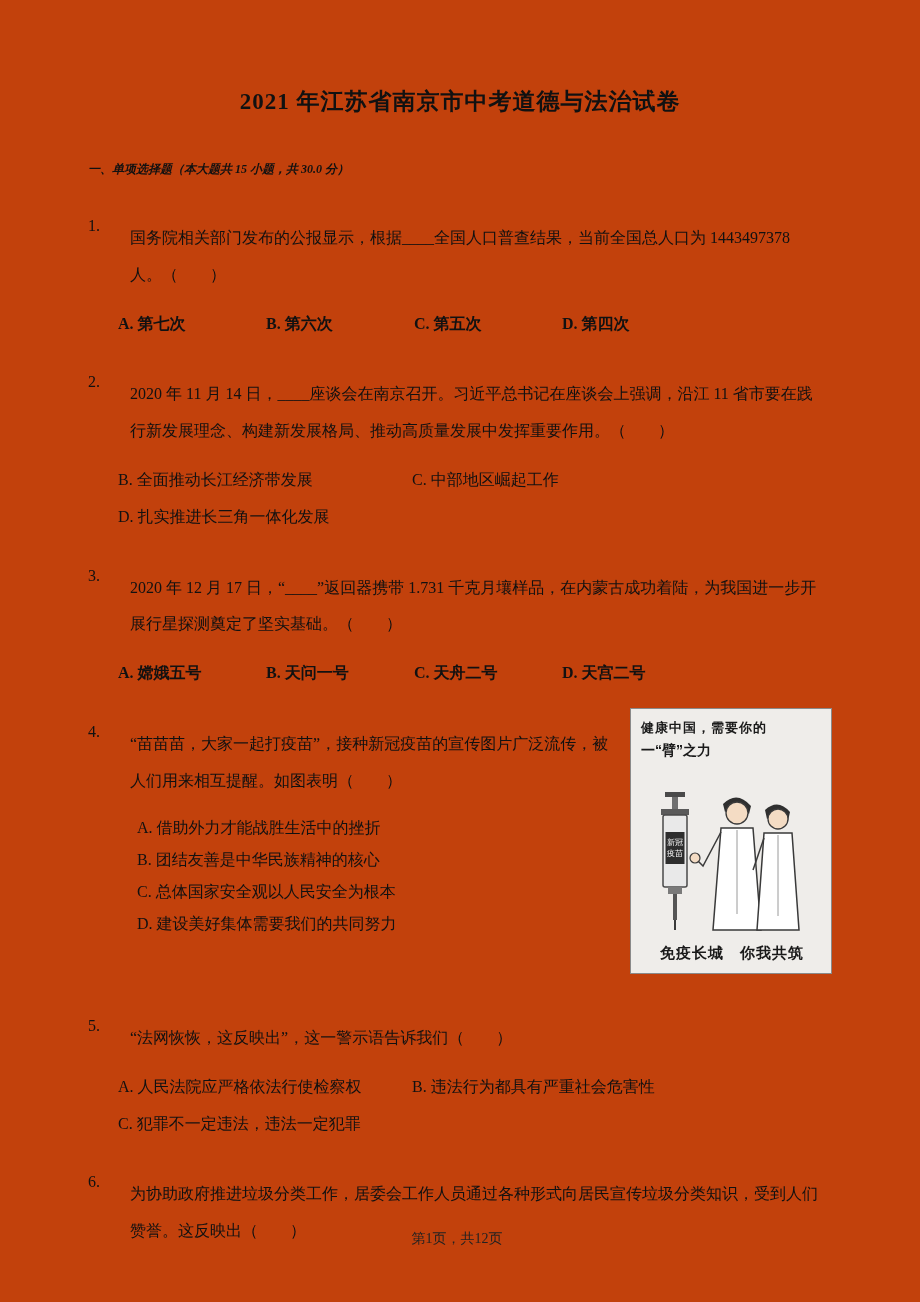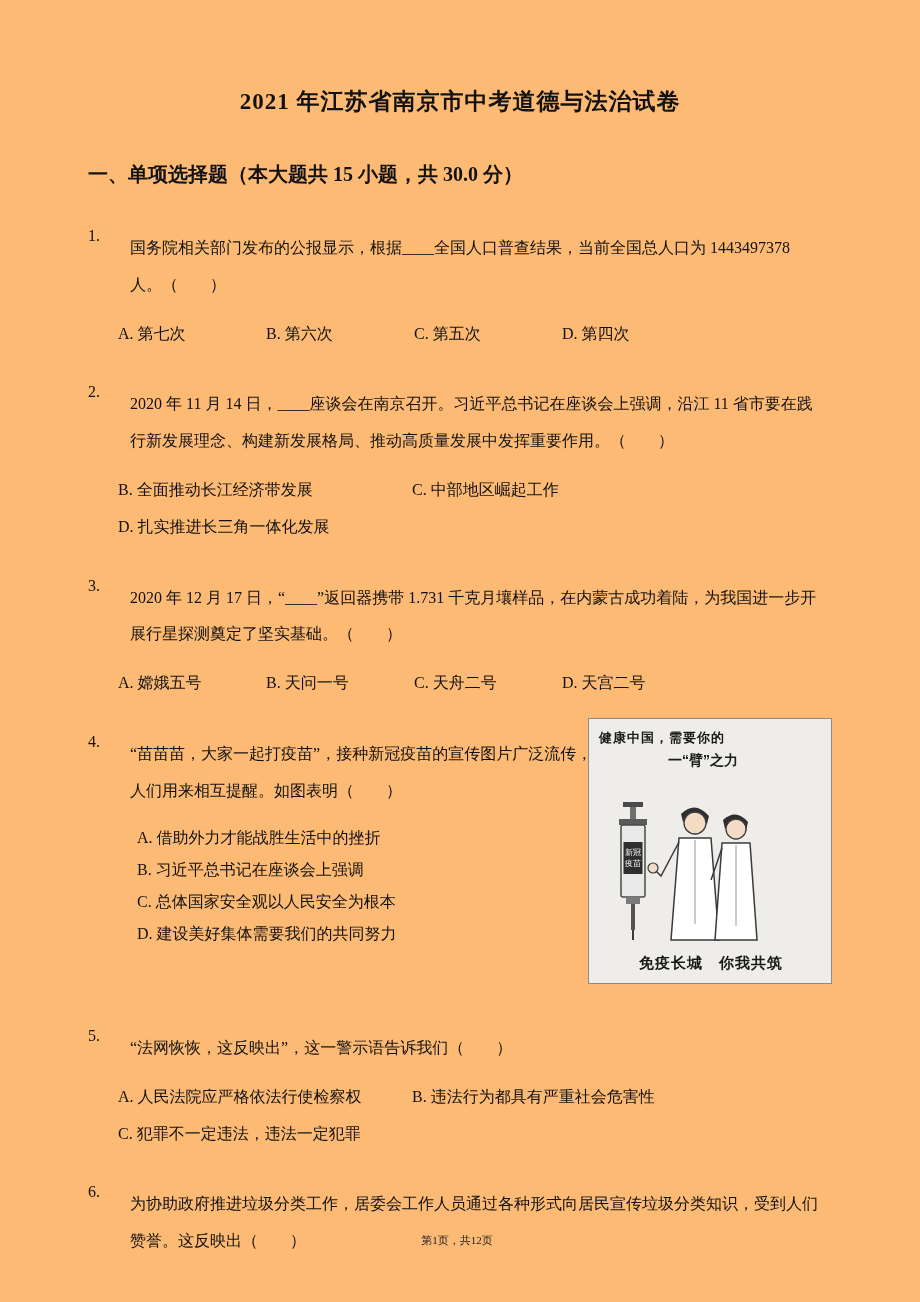--- a/index.html
+++ b/index.html
@@ -1,73 +1,74 @@
 <!DOCTYPE html>
 <html><head>
 <meta charset="utf-8">
 <style>
   * { box-sizing: border-box; }
   html, body { margin: 0; padding: 0; background: #ffffff; }
   .page {
     position: relative;
     width: 920px;
     height: 1302px;
-    background: #fdba74;
+    background: #c2410c;
     color: #111111;
     font-family: "Liberation Serif", "DejaVu Serif", serif;
     overflow: hidden;
   }
   .content { padding: 68px 88px 0 88px; }
   .title {
     text-align: center;
     font-size: 23px;
     font-weight: 700;
     margin: 18px 0 44px 0;
     letter-spacing: 1px;
   }
   .section-header {
-    font-size: 20px;
+    font-size: 12px;
     font-weight: 700;
     margin: 0 0 30px 0;
+    font-style: italic;
   }
   .question { display: flex; font-size: 16px; margin-bottom: 22px; }
   .qnum { flex: 0 0 30px; line-height: 2.3; }
   .qbody { flex: 1; line-height: 2.3; position: relative; }
   .qtext { margin: 12px; }
   .qtext-narrow { max-width: 486px; }
   .options-row { display: flex; }
-  .options-row .option { flex: 0 0 148px; white-space: nowrap; }
+  .options-row .option { flex: 0 0 148px; white-space: nowrap; font-weight: bold; }
   .options-grid { display: grid; grid-template-columns: 294px 1fr; }
   .options-stack { margin-top: 6px; }
   .options-stack .option { display: block; line-height: 2.0; margin-left: 19px; }
   .q4-body { min-height: 272px; }
   
   .poster {
     position: absolute;
     top: -6px;
     right: 0;
-    width: 244px;
+    width: 202px;
     height: 266px;
     border: 1px solid #8a8a8a;
     background: #efedea;
     padding: 10px 8px 10px 10px;
     font-family: "Liberation Sans", "DejaVu Sans", sans-serif;
     display: flex;
     flex-direction: column;
     line-height: 1.4;
   }
   .poster-line1 { font-size: 13px; font-weight: 700; letter-spacing: 1px; color: #1a1a1a; }
-  .poster-line2 { font-size: 14px; font-weight: 700; text-align: center; padding-right: 16px; margin-top: 4px; color: #1a1a1a; }
+  .poster-line2 { font-size: 14px; font-weight: 700; text-align: left; padding-right: 16px; margin-top: 4px; color: #1a1a1a; }
   .poster-art { flex: 1; display: flex; align-items: flex-end; justify-content: flex-start; }
   .poster-caption { font-size: 15px; font-weight: 700; text-align: center; letter-spacing: 1px; margin-top: 6px; color: #1a1a1a; }
   .footer {
     position: absolute;
     left: 0; right: 6px; bottom: 54px;
     text-align: center;
-    font-size: 11px;
+    font-size: 14px;
     color: #222222;
   }
 </style>
 </head>
 <body>
 
 <div class="page">
   <div class="content">
 
     <h1 class="title">2021 年江苏省南京市中考道德与法治试卷</h1>
@@ -111,21 +112,21 @@
         </div>
       </div>
     </div>
 
     <div class="question">
       <div class="qnum">4.</div>
       <div class="qbody q4-body">
         <p class="qtext qtext-narrow">“苗苗苗，大家一起打疫苗”，接种新冠疫苗的宣传图片广泛流传，被人们用来相互提醒。如图表明（　　）</p>
         <div class="options-stack">
           <span class="option">A. 借助外力才能战胜生活中的挫折</span>
-          <span class="option">B. 习近平总书记在座谈会上强调</span>
+          <span class="option">B. 团结友善是中华民族精神的核心</span>
           <span class="option">C. 总体国家安全观以人民安全为根本</span>
           <span class="option">D. 建设美好集体需要我们的共同努力</span>
         </div>
 
         <div class="poster">
           <div class="poster-line1">健康中国，需要你的</div>
           <div class="poster-line2">一“臂”之力</div>
           <div class="poster-art">
             <svg width="180" height="150" viewBox="0 0 180 150">
 

